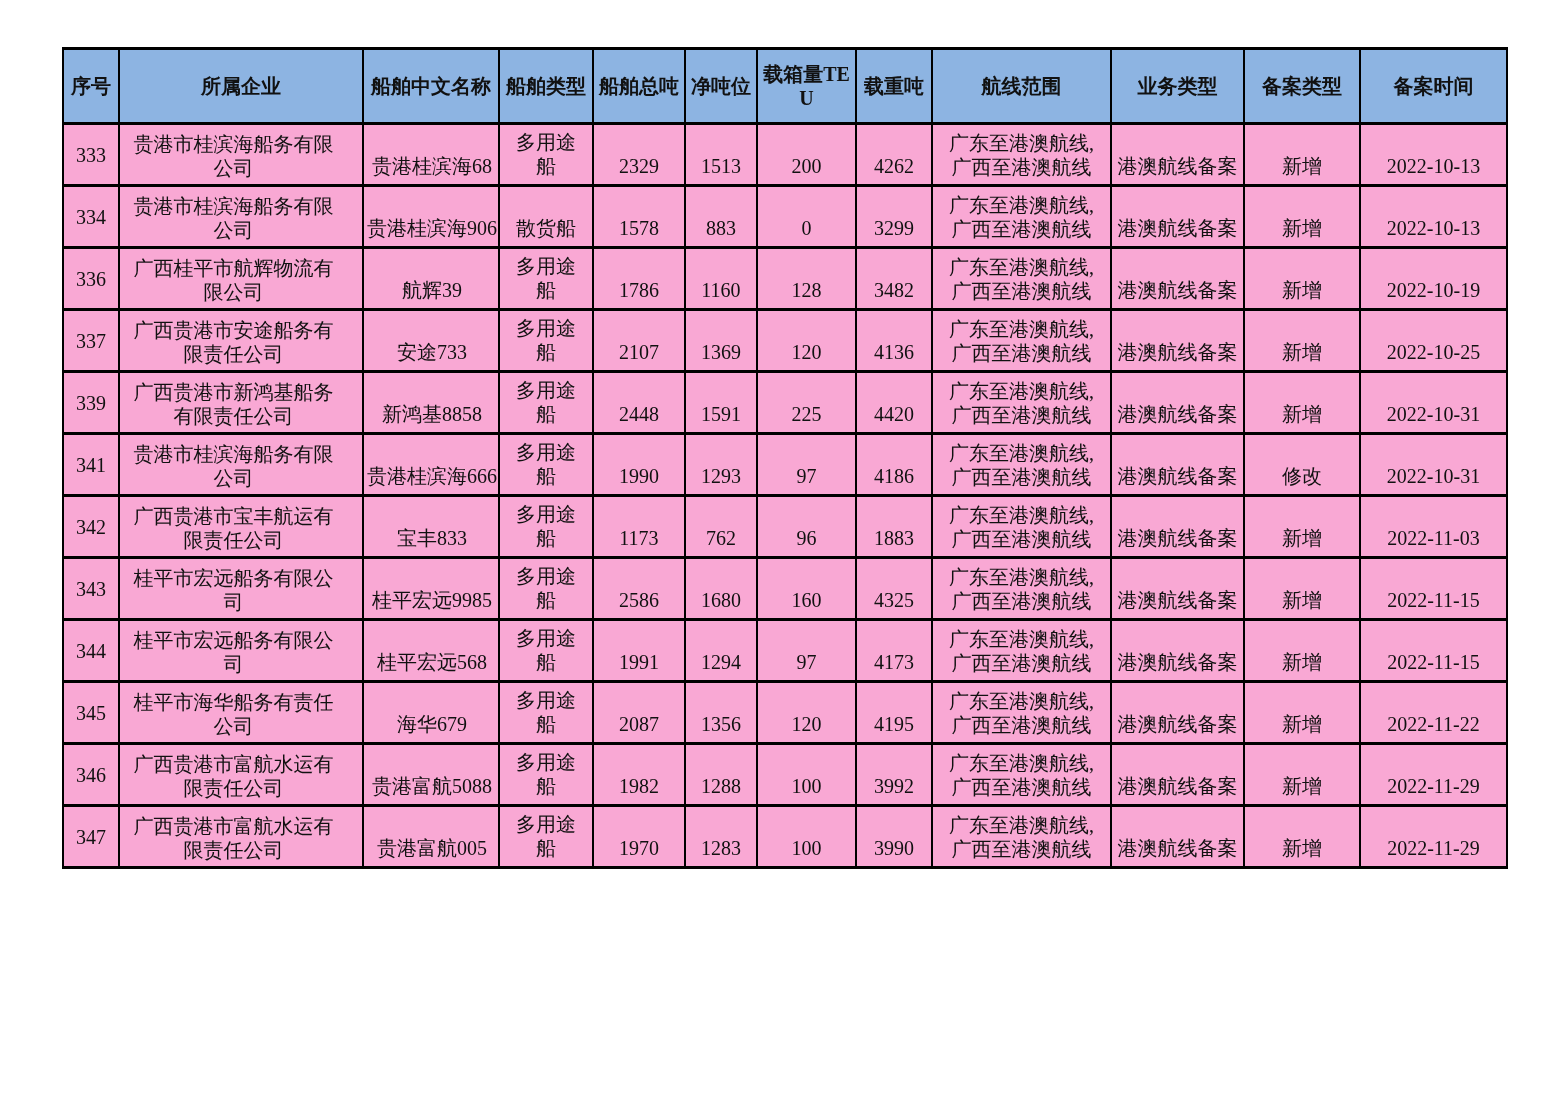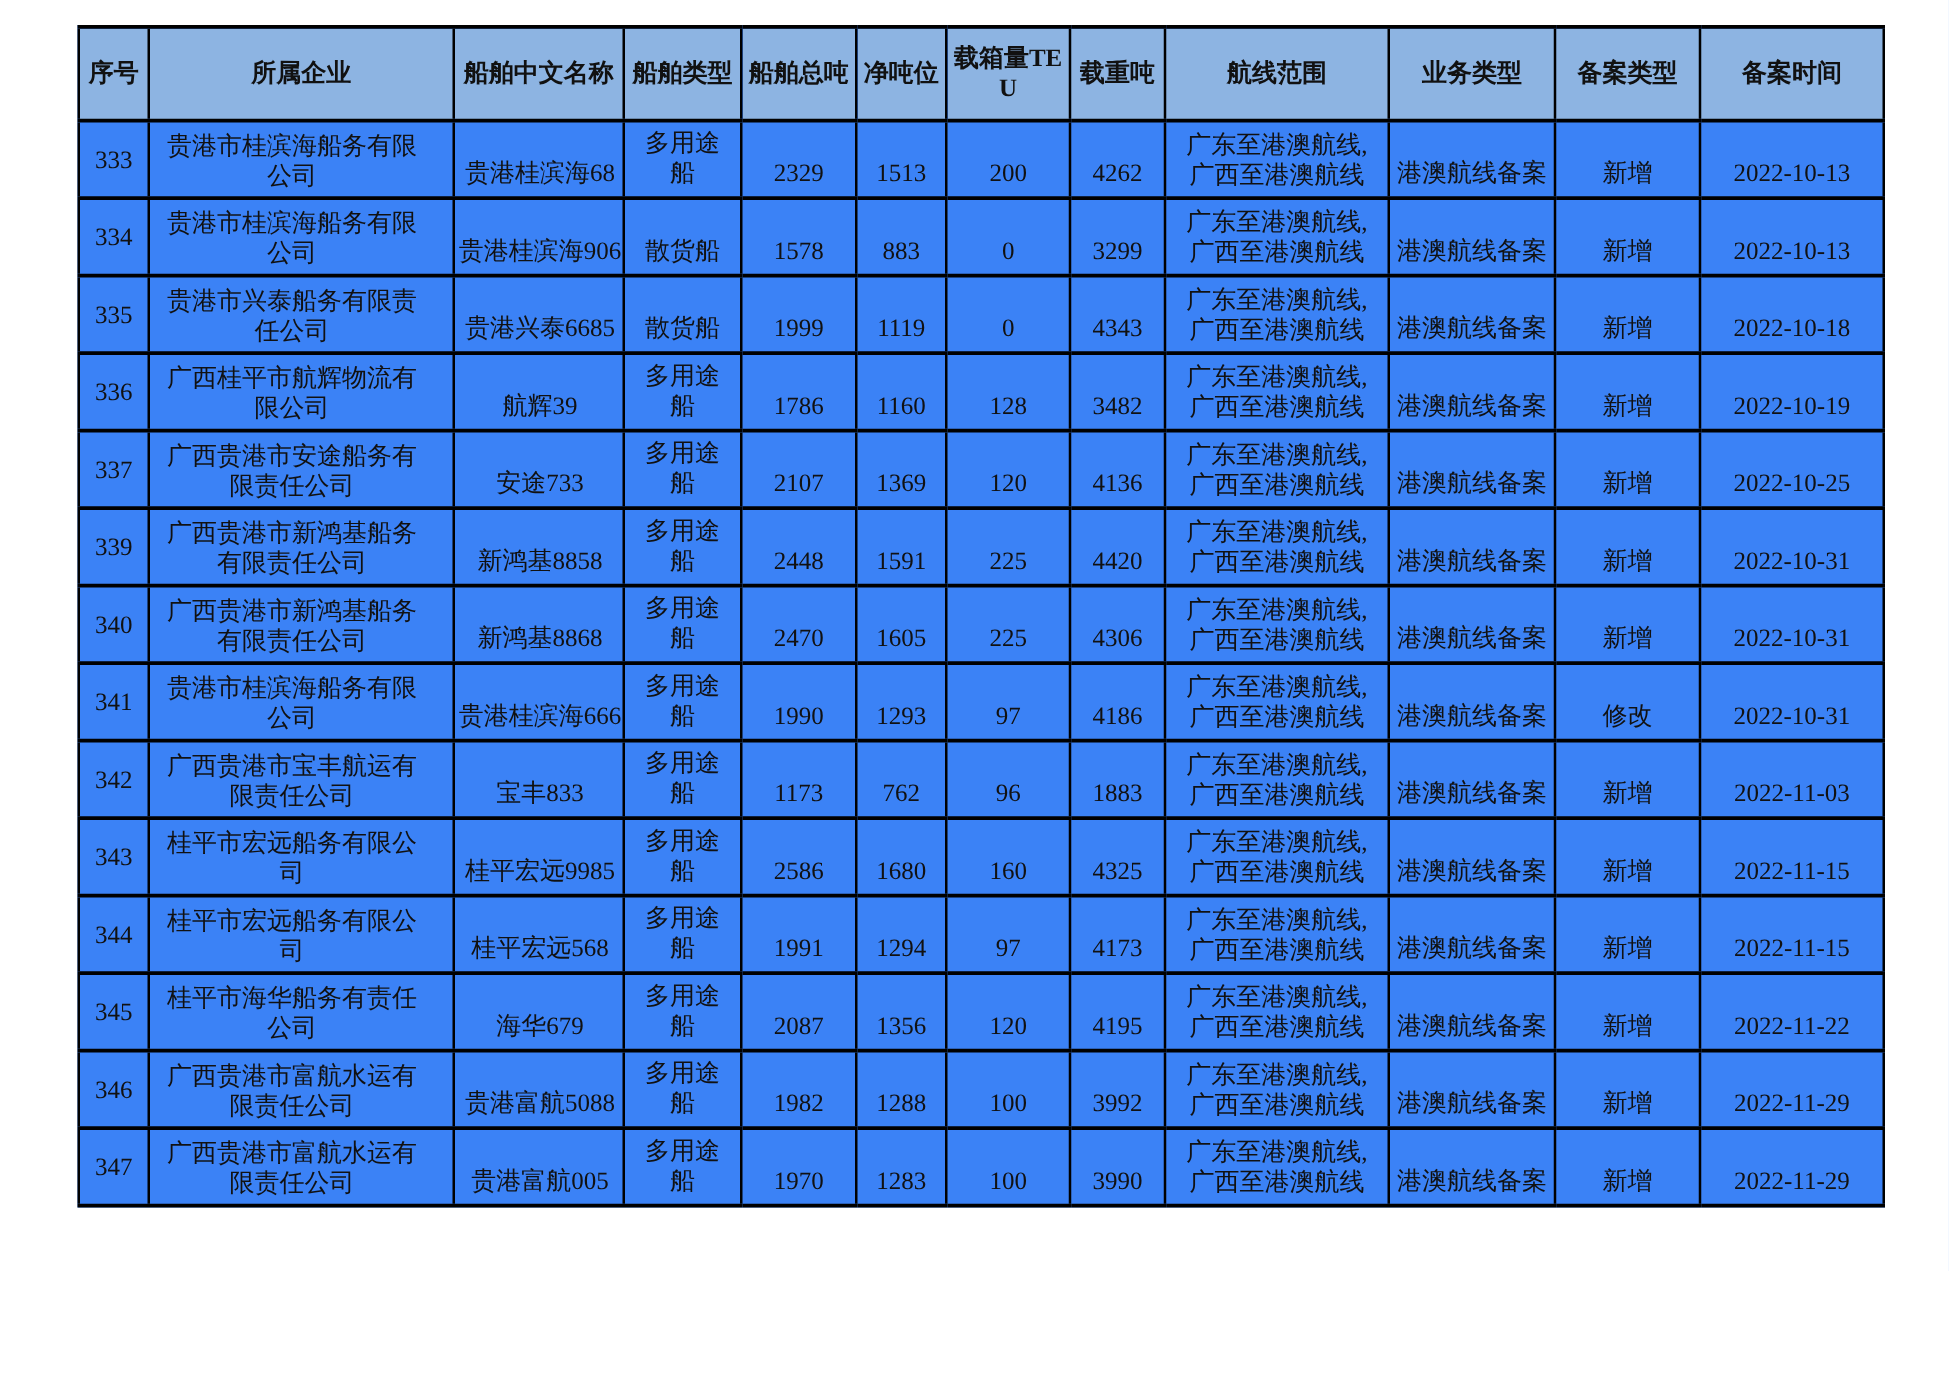--- a/index.html
+++ b/index.html
@@ -16,21 +16,22 @@
     font-family:"Liberation Serif","DejaVu Serif",serif;
     color:var(--text-color);
   }
   .sheet{
     position:absolute;left:62px;top:20px;
   }
   table.reg-table{
     border-collapse:collapse;
     table-layout:fixed;
     width:1444px;
-    background:#3b82f6;
+    background:#f9a8d4;
+    margin-top:27px;
   }
   .reg-table th,.reg-table td{
     border:2px solid var(--border-color);
     border-top-width:3px;
     border-bottom-width:3px;
     overflow:hidden;
     text-align:center;
     font-size:20px;
     line-height:1.2;
     padding:0 8px;
@@ -117,35 +118,20 @@
           <td>883</td>
           <td>0</td>
           <td>3299</td>
           <td>广东至港澳航线,
 广西至港澳航线</td>
           <td>港澳航线备案</td>
           <td>新增</td>
           <td>2022-10-13</td>
         </tr>
         <tr>
-          <td>335</td>
-          <td>贵港市兴泰船务有限责任公司</td>
-          <td>贵港兴泰6685</td>
-          <td>散货船</td>
-          <td>1999</td>
-          <td>1119</td>
-          <td>0</td>
-          <td>4343</td>
-          <td>广东至港澳航线,
-广西至港澳航线</td>
-          <td>港澳航线备案</td>
-          <td>新增</td>
-          <td>2022-10-18</td>
-        </tr>
-        <tr>
           <td>336</td>
           <td>广西桂平市航辉物流有限公司</td>
           <td>航辉39</td>
           <td>多用途船</td>
           <td>1786</td>
           <td>1160</td>
           <td>128</td>
           <td>3482</td>
           <td>广东至港澳航线,
 广西至港澳航线</td>
@@ -170,35 +156,20 @@
         </tr>
         <tr>
           <td>339</td>
           <td>广西贵港市新鸿基船务有限责任公司</td>
           <td>新鸿基8858</td>
           <td>多用途船</td>
           <td>2448</td>
           <td>1591</td>
           <td>225</td>
           <td>4420</td>
-          <td>广东至港澳航线,
-广西至港澳航线</td>
-          <td>港澳航线备案</td>
-          <td>新增</td>
-          <td>2022-10-31</td>
-        </tr>
-        <tr>
-          <td>340</td>
-          <td>广西贵港市新鸿基船务有限责任公司</td>
-          <td>新鸿基8868</td>
-          <td>多用途船</td>
-          <td>2470</td>
-          <td>1605</td>
-          <td>225</td>
-          <td>4306</td>
           <td>广东至港澳航线,
 广西至港澳航线</td>
           <td>港澳航线备案</td>
           <td>新增</td>
           <td>2022-10-31</td>
         </tr>
         <tr>
           <td>341</td>
           <td>贵港市桂滨海船务有限公司</td>
           <td>贵港桂滨海666</td>

